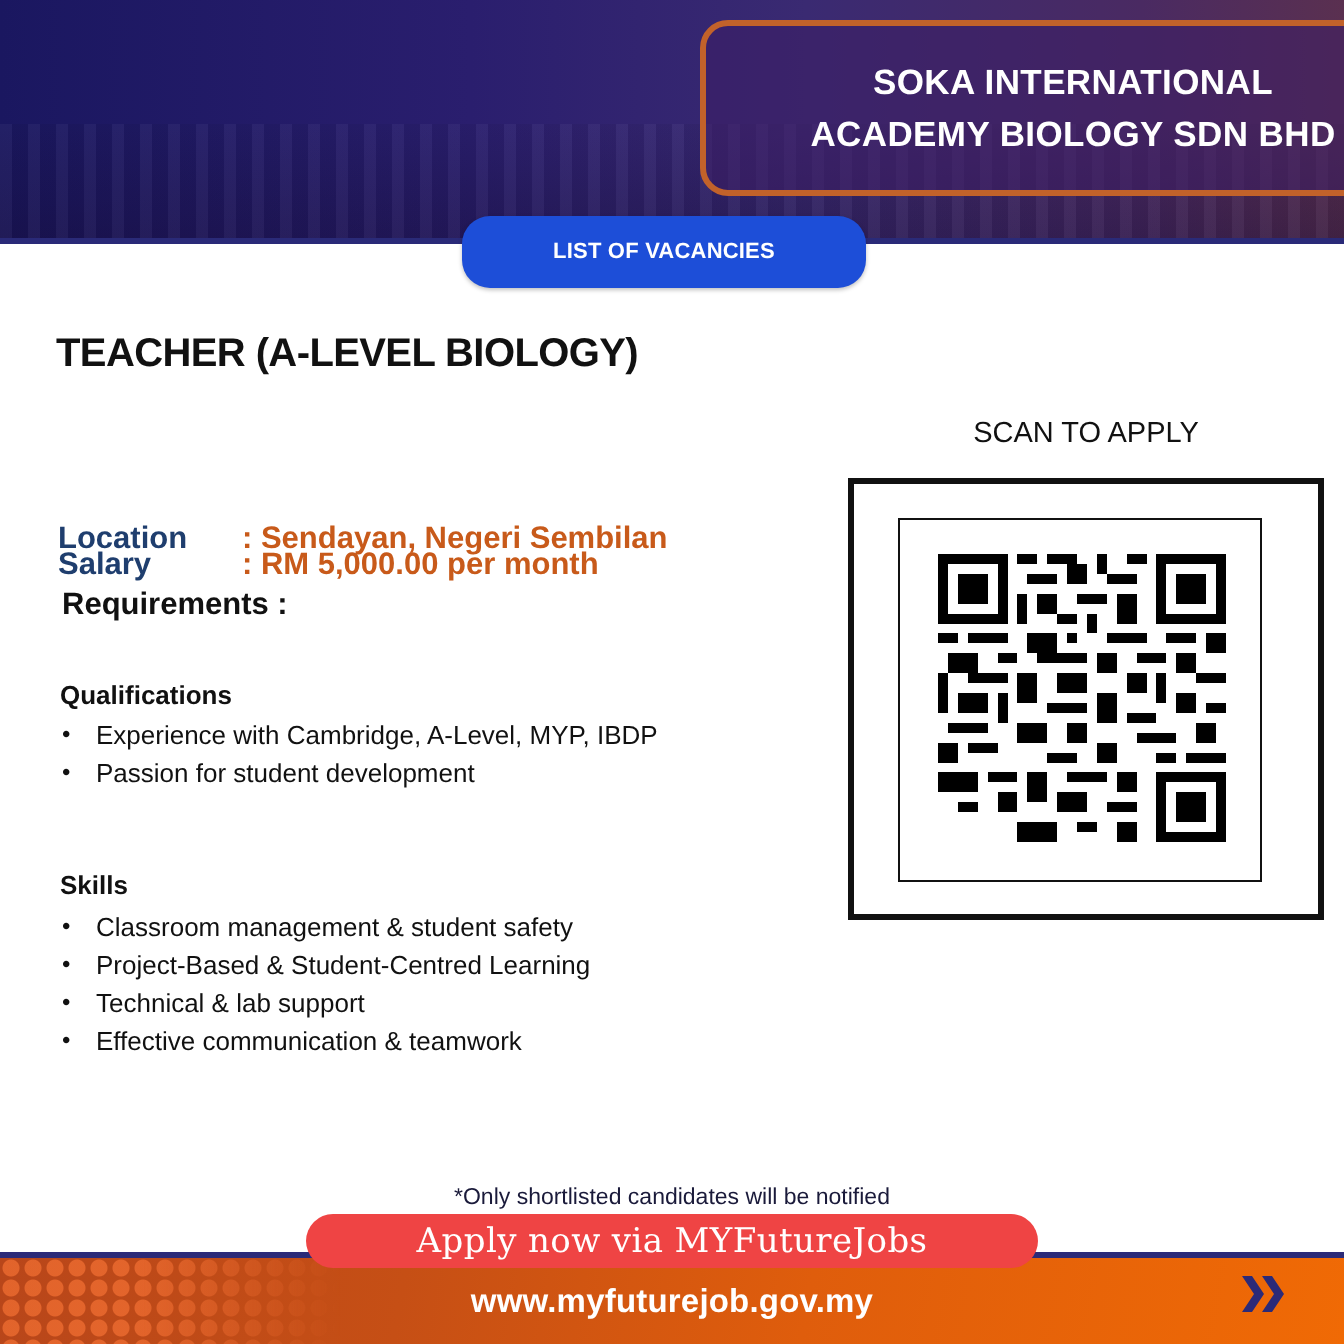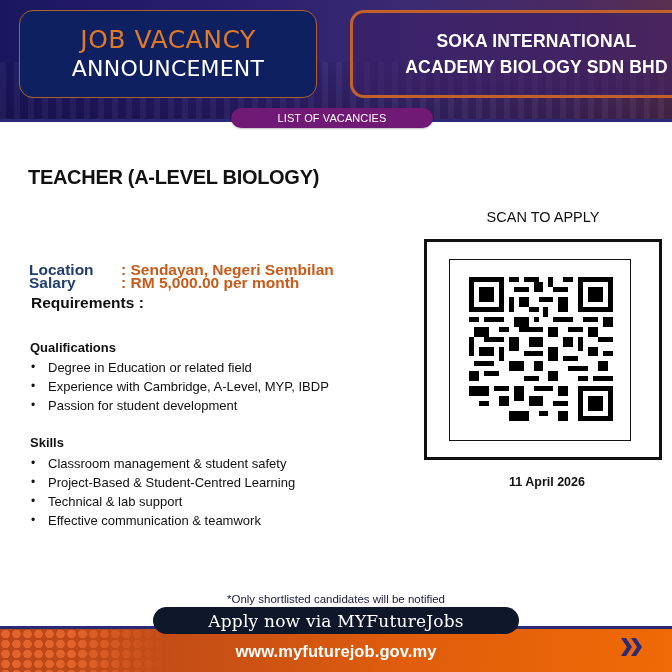--- a/index.html
+++ b/index.html
@@ -29,24 +29,24 @@
   .box-left .l1 { color: #e07a25; font-size: 25px; letter-spacing: 0.5px; line-height: 30px; font-family: "DejaVu Sans", sans-serif; font-weight: normal; }
   .box-left .l2 { color: #ffffff; font-size: 22px; letter-spacing: 0.2px; line-height: 28px; font-family: "DejaVu Sans", sans-serif; }
   .box-right {
     position: absolute; left: 350px; top: 10px; width: 373px; height: 88px;
     background: rgba(60, 30, 100, 0.55); border: 3px solid #c2622a; border-radius: 14px;
     display: flex; flex-direction: column; align-items: center; justify-content: center;
   }
   .box-right span { color: #ffffff; font-weight: bold; font-size: 17.5px; line-height: 26px; letter-spacing: 0.2px; }
 
   .list-pill {
-    position: absolute; left: 231px; top: 108px; width: 202px; height: 20px;
-    background: #701a75; border-radius: 14px;
+    position: absolute; left: 231px; top: 108px; width: 202px; height: 36px;
+    background: #1d4ed8; border-radius: 14px;
     display: flex; align-items: center; justify-content: center;
-    color: #ffffff; font-weight: normal; font-size: 11px; letter-spacing: 0.1px;
+    color: #ffffff; font-weight: bold; font-size: 11px; letter-spacing: 0.1px;
     box-shadow: 0 1px 2px rgba(0,0,0,0.25);
   }
 
   
   .job-title { position: absolute; left: 28px; top: 166px; font-size: 20px; font-weight: bold; color: #111; letter-spacing: -0.3px; }
   .info-row { position: absolute; left: 29px; font-size: 15.5px; font-weight: bold; }
   .info-row .label { color: #1f3e6e; display: inline-block; width: 92px; margin-top: 32px; }
   .info-row .value { color: #c85a1a; }
   .row-loc { top: 229px; }
   .row-sal { top: 242px; }
@@ -77,56 +77,51 @@
   }
   .dots {
     position: absolute; left: 0; top: 0; width: 170px; height: 46px;
     background-image: radial-gradient(circle, rgba(240,110,50,0.75) 0 4px, transparent 4.5px);
     background-size: 11px 10px;
     -webkit-mask-image: linear-gradient(90deg, #000 40%, transparent 100%);
     mask-image: linear-gradient(90deg, #000 40%, transparent 100%);
   }
   .apply-pill {
     position: absolute; left: 153px; top: 607px; width: 366px; height: 27px;
-    background: #0f172a; border-radius: 14px;
+    background: #ef4444; border-radius: 14px;
     display: flex; align-items: center; justify-content: center;
     color: #ffffff; font-family: "DejaVu Serif", "Liberation Serif", serif; font-size: 17px; letter-spacing: 0.2px;
   }
   .url { position: absolute; left: 0; width: 672px; top: 642px; text-align: center; color: #ffffff; font-weight: bold; font-size: 16.5px; letter-spacing: 0.1px; }
   .chev { position: absolute; left: 620px; top: 636px; width: 24px; height: 22px; }
 </style>
 </head>
 <body>
 
 <div class="header">
-  <div class="box-left">
-    <span class="l1">JOB VACANCY</span>
-    <span class="l2">ANNOUNCEMENT</span>
-  </div>
   <div class="box-right">
     <span>SOKA INTERNATIONAL</span>
     <span>ACADEMY BIOLOGY SDN BHD</span>
   </div>
 </div>
 <div class="list-pill">LIST OF VACANCIES</div>
 
 <div class="job-title">TEACHER (A-LEVEL BIOLOGY)</div>
 
 <div class="info-row row-loc">
   <span class="label">Location</span><span class="value">: Sendayan, Negeri Sembilan</span>
 </div>
 <div class="info-row row-sal">
   <span class="label">Salary</span><span class="value">: RM 5,000.00 per month</span>
 </div>
 
 <div class="req-heading">Requirements :</div>
 
 <div class="section-heading qual-h">Qualifications</div>
 <ul class="bullets qual-list">
-  <li>Degree in Education or related field</li>
   <li>Experience with Cambridge, A-Level, MYP, IBDP</li>
   <li>Passion for student development</li>
 </ul>
 
 <div class="section-heading skills-h">Skills</div>
 <ul class="bullets skills-list">
   <li>Classroom management &amp; student safety</li>
   <li>Project-Based &amp; Student-Centred Learning</li>
   <li>Technical &amp; lab support</li>
   <li>Effective communication &amp; teamwork</li>
@@ -211,21 +206,20 @@
         <rect x="6" y="24" width="2" height="2"></rect>
         <rect x="12" y="24" width="3" height="2"></rect>
         <rect x="17" y="25" width="3" height="1"></rect>
       <rect x="8" y="27" width="4" height="2"></rect>
         <rect x="14" y="27" width="2" height="1"></rect>
         <rect x="18" y="27" width="2" height="2"></rect>
     </g>
   </svg>
 </div>
 <div class="closing">
-  <div>11 April 2026</div>
 </div>
 
 <div class="note">*Only shortlisted candidates will be notified</div>
 <div class="footer-band">
   <div class="dots"></div>
 </div>
 <div class="apply-pill">Apply now via MYFutureJobs</div>
 <div class="url">www.myfuturejob.gov.my</div>
 <svg class="chev" viewBox="0 0 24 22">
   <path d="M1 2 L6 2 L12 11 L6 20 L1 20 L7 11 Z" fill="#2b2a78"></path>

